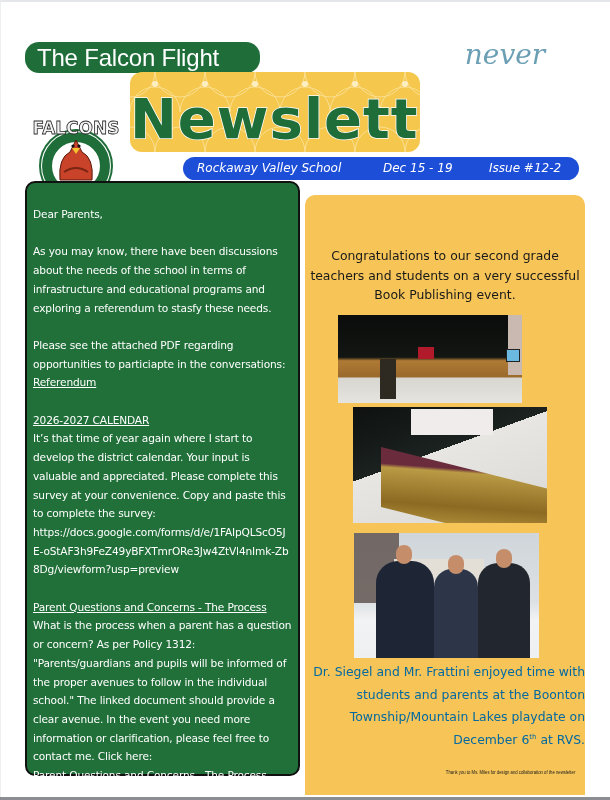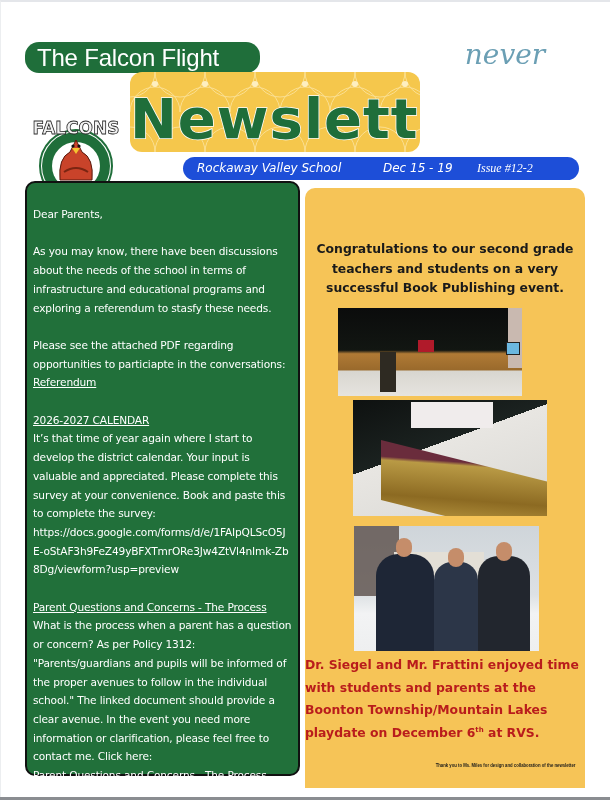--- a/index.html
+++ b/index.html
@@ -20,29 +20,29 @@
   .motto { position: absolute; left: 445px; top: 40px; width: 120px; height: 115px; text-align: center; font-family: "DejaVu Serif", serif; font-style: italic; }
   .motto .l1 { display: block; color: #6b9fb4; font-size: 28px; line-height: 30px; }
   .motto .l2 { display: block; color: #e48a93; font-size: 20px; line-height: 22px; letter-spacing: 2px; }
   .motto .l3 { display: block; color: #f6c37c; font-size: 34px; line-height: 36px; }
   .motto .dash { color: #8ab6c6; font-size: 12px; font-style: normal; }
 
   .info-bar { position: absolute; left: 183px; top: 157px; width: 396px; height: 23px; background: #1d4ed8; border-radius: 12px; color: #fff; font-family: "DejaVu Sans", sans-serif; font-style: italic; font-size: 12px; line-height: 23px; }
   .info-bar span { position: absolute; top: 0; }
   .info-school { left: 14px; }
   .info-dates { left: 200px; }
-  .info-issue { left: 294px; font-family: Liberation Serif, serif; }
+  .info-issue { left: 306px; }
 
   .left-panel { position: absolute; left: 25px; top: 181px; width: 275px; height: 595px; background: #21703a; border: 2px solid #111; border-radius: 10px; color: #ffffff; font-family: "DejaVu Sans", sans-serif; font-size: 10.6px; line-height: 18.7px; padding: 22px 6px 0 6px; letter-spacing: -0.15px; }
   .left-panel p { margin: 0; }
   .left-panel .gap { height: 18.7px; }
   .left-panel a, .left-panel .link { color: #ffffff; text-decoration: underline; text-align: right; }
   .left-panel .url { word-break: break-all; }
 
-  .right-panel { position: absolute; left: 305px; top: 188px; width: 280px; height: 600px; background: #f6c457; border-radius: 10px 10px 0 0; font-weight: bold; }
+  .right-panel { position: absolute; left: 305px; top: 195px; width: 280px; height: 600px; background: #f6c457; border-radius: 10px 10px 0 0; }
   .rp-head { position: absolute; left: 0; right: 0; top: 51px; text-align: center; font-family: "DejaVu Sans", sans-serif; font-size: 12.4px; line-height: 19.5px; color: #1a1a1a; }
 
   .photo { position: absolute; overflow: hidden; }
   .photo-gym { left: 33px; top: 120px; width: 184px; height: 88px; background: linear-gradient(180deg, #0b0c0c 0%, #121612 48%, #b07a35 52%, #9a6a2c 70%, #d8d6d0 72%, #e6e4df 100%); }
   .photo-gym .screen { position: absolute; left: 168px; top: 34px; width: 14px; height: 13px; background: #6bb8e0; border: 1px solid #222; }
   .photo-gym .wall { position: absolute; left: 170px; top: 0; width: 40px; height: 60px; background: #c9b9b0; }
   .photo-gym .podium { position: absolute; left: 42px; top: 44px; width: 16px; height: 40px; background: #2e2a22; }
   .photo-gym .redbox { position: absolute; left: 80px; top: 32px; width: 16px; height: 12px; background: #b01a2a; }
 
   .photo-tables { left: 48px; top: 212px; width: 194px; height: 116px; background: linear-gradient(160deg, #0e1110 0%, #1b2220 40%, #e8e6e2 40%, #d9d8d4 100%); }
@@ -50,21 +50,21 @@
   .photo-tables .goldtable { position: absolute; left: 28px; top: 40px; width: 170px; height: 60px; background: linear-gradient(170deg, #6a2c3c 0%, #6a2c3c 18%, #b99a45 22%, #8c6a22 60%, #c9a84c 100%); transform: skewY(14deg); transform-origin: left top; }
 
   .photo-men { left: 49px; top: 338px; width: 185px; height: 125px; background: linear-gradient(180deg, #cfd5da 0%, #dde1e4 55%, #f2f3f4 70%, #eeeff0 100%); }
   .photo-men .trees { position: absolute; left: 0; top: 0; width: 45px; height: 70px; background: #5a4e48; opacity: .8; }
   .photo-men .building { position: absolute; left: 40px; top: 26px; width: 90px; height: 30px; background: #e3dfd6; }
   .photo-men .p1 { position: absolute; left: 22px; top: 28px; width: 58px; height: 100px; background: #1e2636; border-radius: 22px 22px 0 0; }
   .photo-men .p2 { position: absolute; left: 80px; top: 36px; width: 44px; height: 92px; background: #2c3648; border-radius: 18px 18px 0 0; }
   .photo-men .p3 { position: absolute; left: 124px; top: 30px; width: 52px; height: 98px; background: #22262e; border-radius: 20px 20px 0 0; }
   .photo-men .h { position: absolute; width: 16px; height: 19px; background: #c58d6a; border-radius: 8px; }
 
-  .rp-foot { position: absolute; left: 0; right: 0; top: 466px; text-align: left; font-family: "DejaVu Sans", sans-serif; font-size: 12.4px; line-height: 22.5px; color: #b91c1c; }
+  .rp-foot { position: absolute; left: 0; right: 0; top: 466px; text-align: right; font-family: "DejaVu Sans", sans-serif; font-size: 12.4px; line-height: 22.5px; color: #0369a1; }
   .rp-foot sup { font-size: 7px; line-height: 0; }
   .credit { position: absolute; right: 10px; top: 574px; font-family: "Liberation Sans Narrow", "Liberation Sans", sans-serif; font-size: 5px; color: #1a1a1a; transform: scaleX(0.85); transform-origin: right; }
 </style>
 </head>
 <body>
 
 <div class="page-edge"></div>
 
 <div class="title-pill">The Falcon Flight Report</div>
 
@@ -114,21 +114,21 @@
 
 <div class="left-panel">
   <p>Dear Parents,</p>
   <div class="gap"></div>
   <p>As you may know, there have been discussions about the needs of the school in terms of infrastructure and educational programs and exploring a referendum to stasfy these needs.</p>
   <div class="gap"></div>
   <p>Please see the attached PDF regarding opportunities to particiapte in the conversations:</p>
   <p><span class="link">Referendum</span></p>
   <div class="gap"></div>
   <p><span class="link">2026-2027 CALENDAR</span></p>
-  <p>It’s that time of year again where I start to develop the district calendar. Your input is valuable and appreciated. Please complete this survey at your convenience. Book and paste this to complete the survey:</p>
+  <p>It’s that time of year again where I start to develop the district calendar. Your input is valuable and appreciated. Please complete this survey at your convenience. Copy and paste this to complete the survey:</p>
   <p class="url">https://docs.google.com/forms/d/e/1FAIpQLScO5JE-oStAF3h9FeZ49yBFXTmrORe3Jw4ZtVl4nImk-Zb8Dg/viewform?usp=preview</p>
   <div class="gap"></div>
   <p><span class="link">Parent Questions and Concerns - The Process</span></p>
   <p>What is the process when a parent has a question or concern? As per Policy 1312: "Parents/guardians and pupils will be informed of the proper avenues to follow in the individual school." The linked document should provide a clear avenue. In the event you need more information or clarification, please feel free to contact me. Click here:</p>
   <p><span class="link">Parent Questions and Concerns - The Process</span></p>
 </div>
 
 <div class="right-panel">
   <div class="rp-head">Congratulations to our second grade teachers and students on a very successful Book Publishing event.</div>
 

